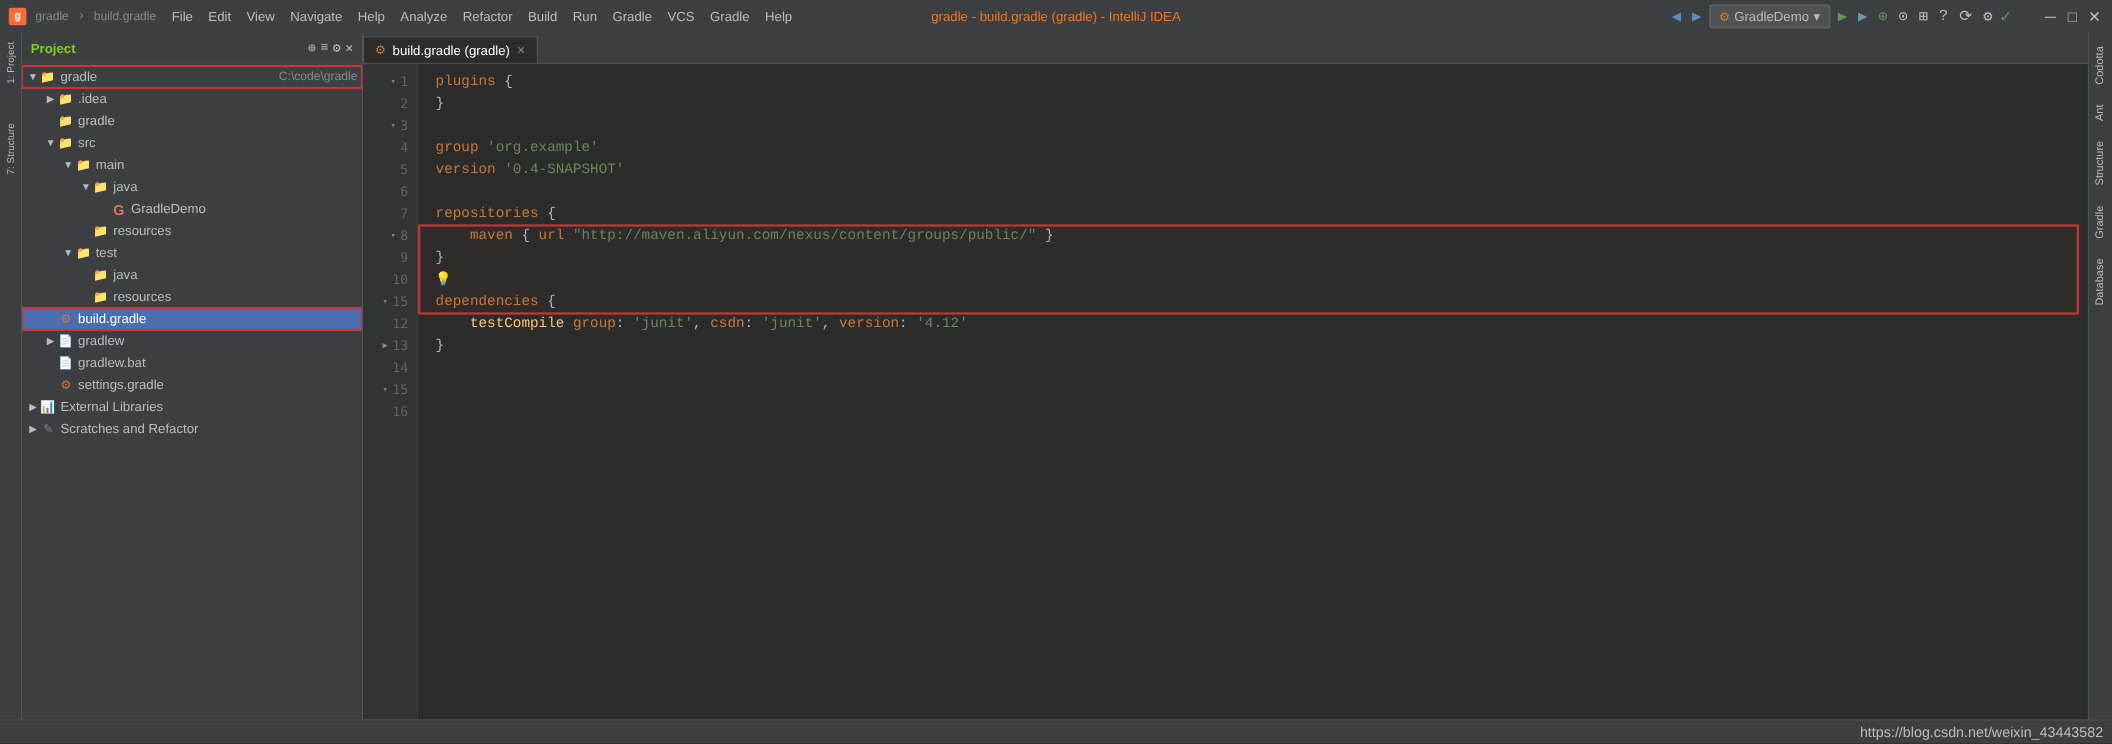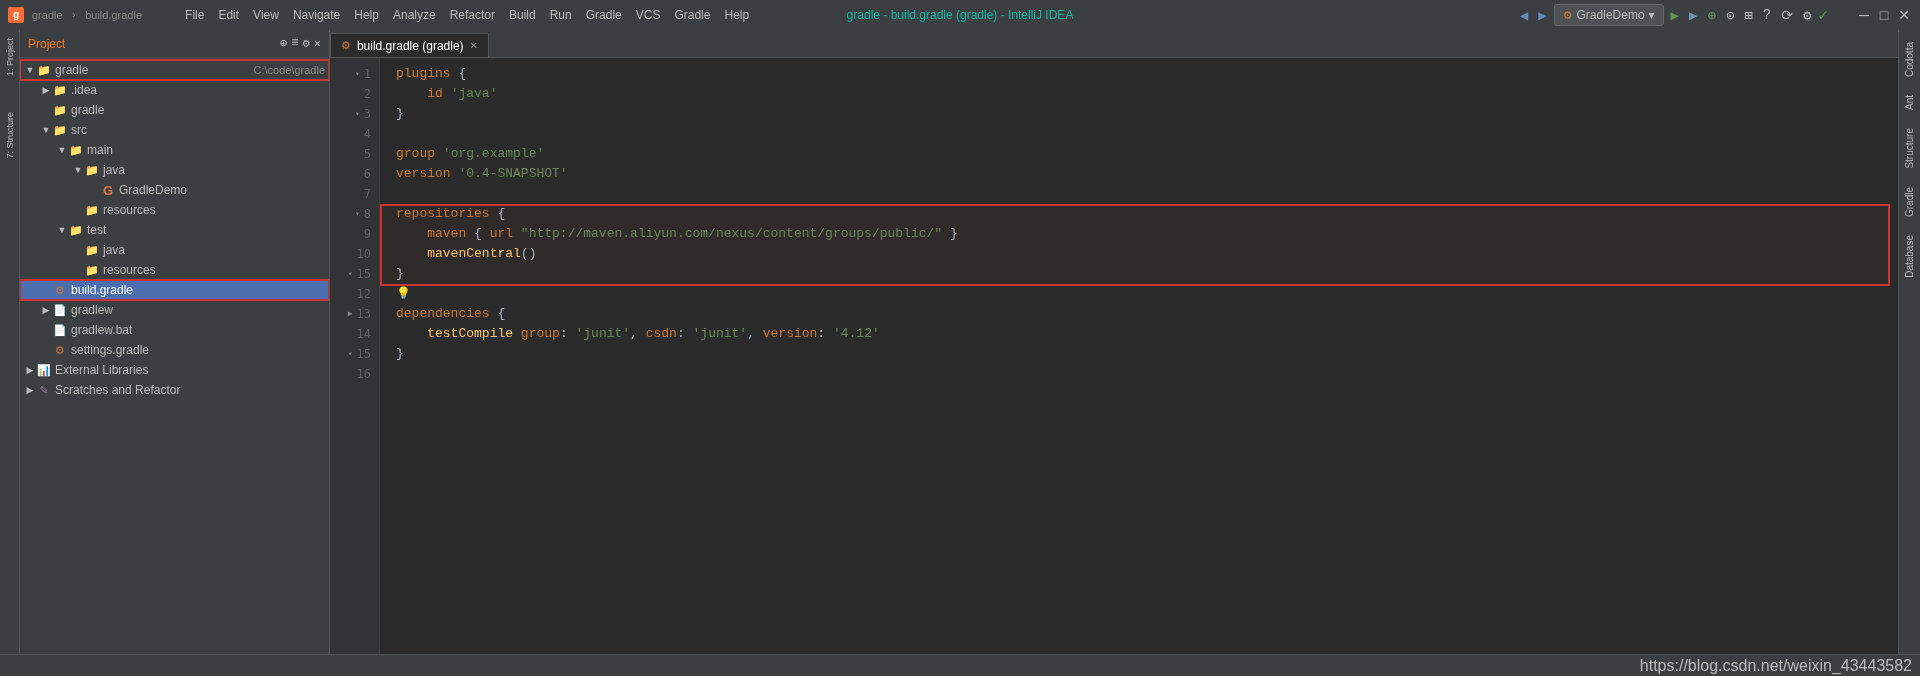--- a/index.html
+++ b/index.html
@@ -31,31 +31,30 @@
     .title-bar-left .app-icon {
       width: 16px; height: 16px;
       background: #ff6b35;
       border-radius: 2px;
       display: flex; align-items: center; justify-content: center;
       font-size: 10px; color: white; font-weight: bold;
     }
     .title-bar-menu {
       display: flex;
       gap: 2px;
-      margin-left: 29px;
     }
     .title-bar-menu span {
       color: #bbbbbb;
       font-size: 12px;
       font-family: Arial, sans-serif;
       padding: 0 6px;
       cursor: pointer;
     }
     .title-bar-center {
-      color: #14b8a6;
+      color: #f97316;
       font-size: 12px;
       font-family: Arial, sans-serif;
       position: absolute;
       left: 50%;
       transform: translateX(-50%);
     }
     .title-bar-right {
       display: flex;
       align-items: center;
       gap: 4px;
@@ -109,24 +108,24 @@
     .project-panel-header {
       height: 28px;
       background: #3c3f41;
       display: flex;
       align-items: center;
       justify-content: space-between;
       padding: 0 8px;
       border-bottom: 1px solid #4a4a4a;
     }
     .project-panel-title {
-      color: #f97316;
-      font-size: 12px;
-      font-family: Arial, sans-serif;
-      font-weight: normal;
+      color: #84cc16;
+      font-size: 12px;
+      font-family: Arial, sans-serif;
+      font-weight: bold;
     }
     .panel-header-icons {
       display: flex;
       gap: 4px;
     }
     .panel-icon {
       color: #bbbbbb;
       font-size: 12px;
       cursor: pointer;
     }
@@ -347,21 +346,21 @@
       align-items: center;
       justify-content: space-between;
       padding: 0 8px;
       border-top: 1px solid #555;
       flex-shrink: 0;
     }
     .status-left { display: flex; align-items: center; gap: 8px; }
     .status-right { display: flex; align-items: center; gap: 8px; }
     .status-text {
       color: #bbbbbb;
-      font-size: 16px;
+      font-size: 13px;
       font-family: Arial, sans-serif;
     }
     .side-label-item {
       writing-mode: vertical-rl;
       transform: rotate(180deg);
       color: #bbbbbb;
       font-size: 10px;
       font-family: Arial, sans-serif;
       padding: 8px 2px;
       cursor: pointer;
@@ -623,26 +622,20 @@
 
       <div class="code-area">
 
         <div class="repo-highlight" style="top: calc(7 * 20px + 6px); height: calc(4 * 20px + 2px);"></div>
 
         <div class="code-line">
           <span class="kw">plugins</span>
           <span class="plain"> {</span>
         </div>
 
-        <div class="code-line">
-          <span class="plain">    </span>
-          <span class="kw">id</span>
-          <span class="plain"> </span>
-          <span class="str">'java'</span>
-        </div>
 
         <div class="code-line">
           <span class="plain">}</span>
         </div>
 
         <div class="code-line"></div>
 
         <div class="code-line">
           <span class="kw">group</span>
           <span class="plain"> </span>
@@ -665,25 +658,20 @@
         <div class="code-line">
           <span class="plain">    </span>
           <span class="kw">maven</span>
           <span class="plain"> { </span>
           <span class="kw">url</span>
           <span class="plain"> </span>
           <span class="str">"http://maven.aliyun.com/nexus/content/groups/public/"</span>
           <span class="plain"> }</span>
         </div>
 
-        <div class="code-line">
-          <span class="plain">    </span>
-          <span class="fn">mavenCentral</span>
-          <span class="plain">()</span>
-        </div>
 
         <div class="code-line">
           <span class="plain">}</span>
         </div>
 
         <div class="code-line" style="position:relative;">
           <span class="warning-bulb" style="position:relative;left:0;">💡</span>
         </div>
 
         <div class="code-line">

